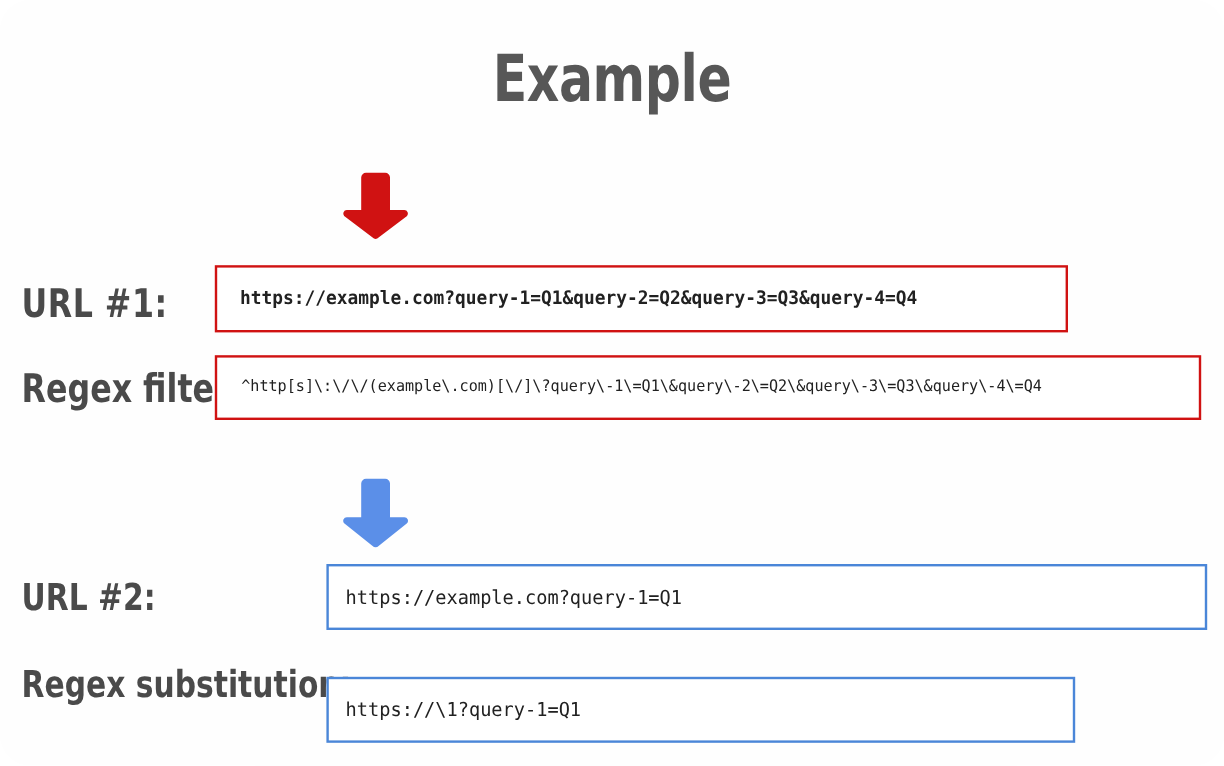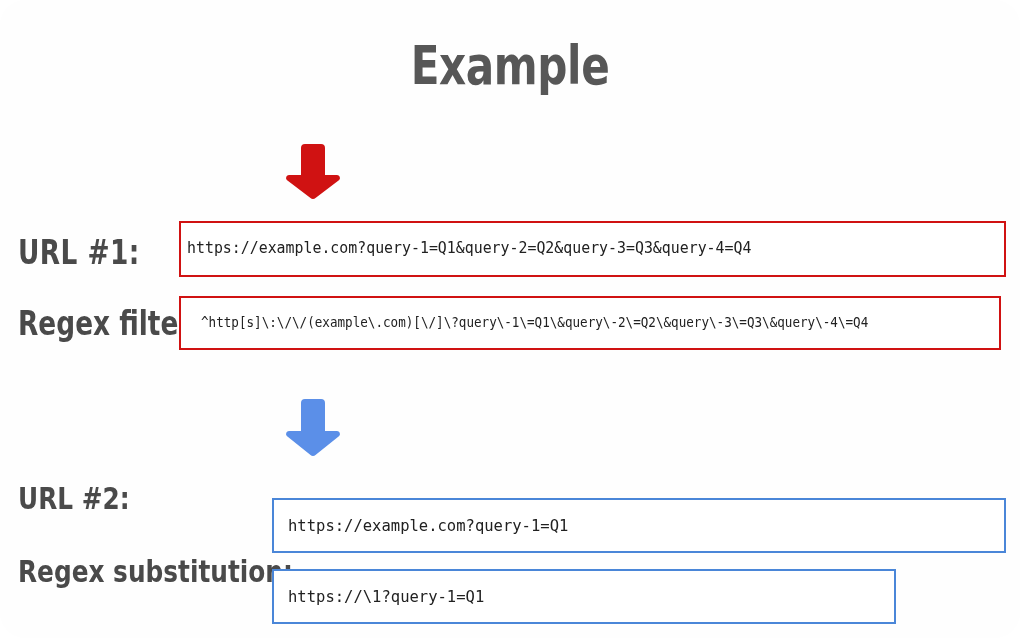--- a/index.html
+++ b/index.html
@@ -88,29 +88,29 @@
     color: #212121;
     white-space: nowrap;
     line-height: 1;
   }
 
   .box-red {
     border: 2px solid #d01212;
   }
   .box-blue {
     border: 2px solid #4a86d8;
-    margin-top: 28px;
   }
 
   .box-url1 {
     left: 179px;
     top: 221px;
-    width: 827px;
+    width: 711px;
     height: 56px;
-    padding-left: 6px;
+    padding-left: 19px;
+    font-weight: bold;
   }
   .box-url1 .value-text {
     font-size: 15.5px;
     transform: scaleX(0.96);
     transform-origin: left center;
   }
 
   .box-regex-filter {
     left: 179px;
     top: 296px;
@@ -132,21 +132,21 @@
     padding-left: 14px;
   }
   .box-url2 .value-text {
     font-size: 16px;
     transform: scaleX(0.97);
     transform-origin: left center;
   }
 
   .box-regex-sub {
     left: 272px;
-    top: 541px;
+    top: 564px;
     width: 624px;
     height: 55px;
     padding-left: 14px;
     text-align: center;
   }
   .box-regex-sub .value-text {
     font-size: 16px;
     transform: scaleX(0.97);
     transform-origin: left center;
   }

